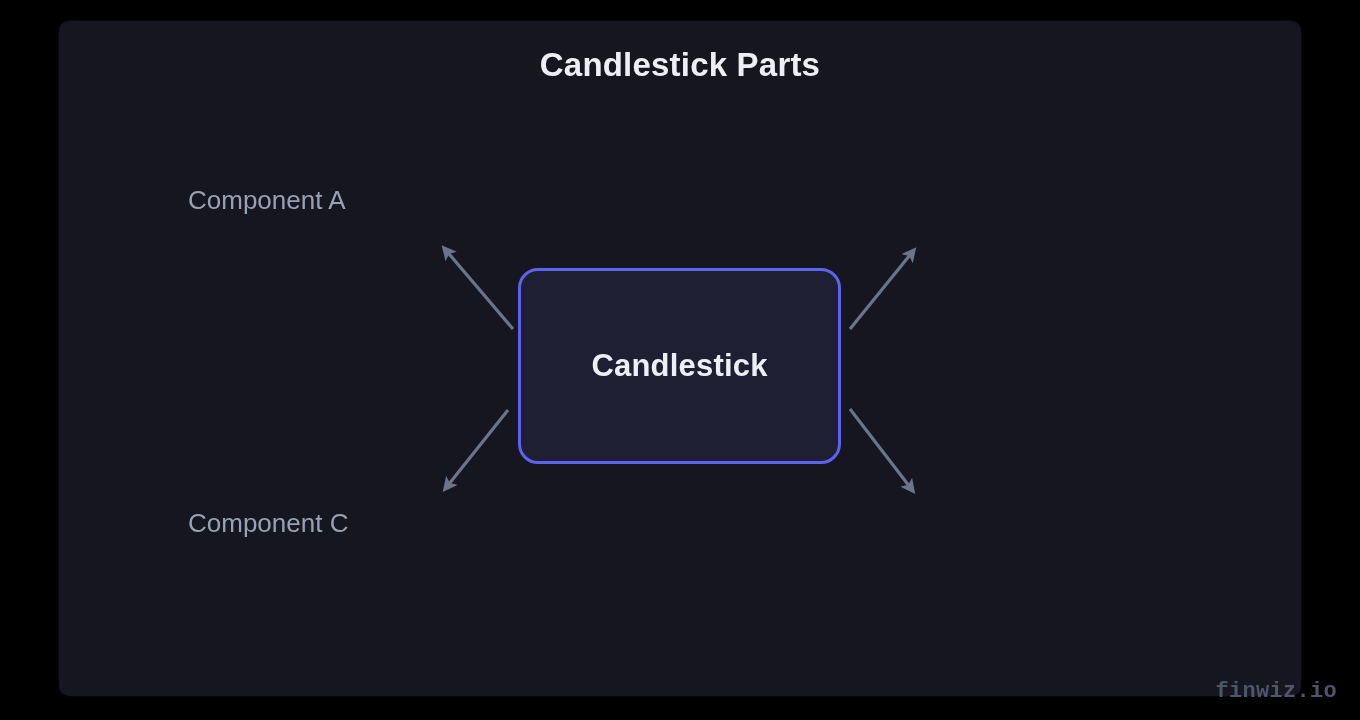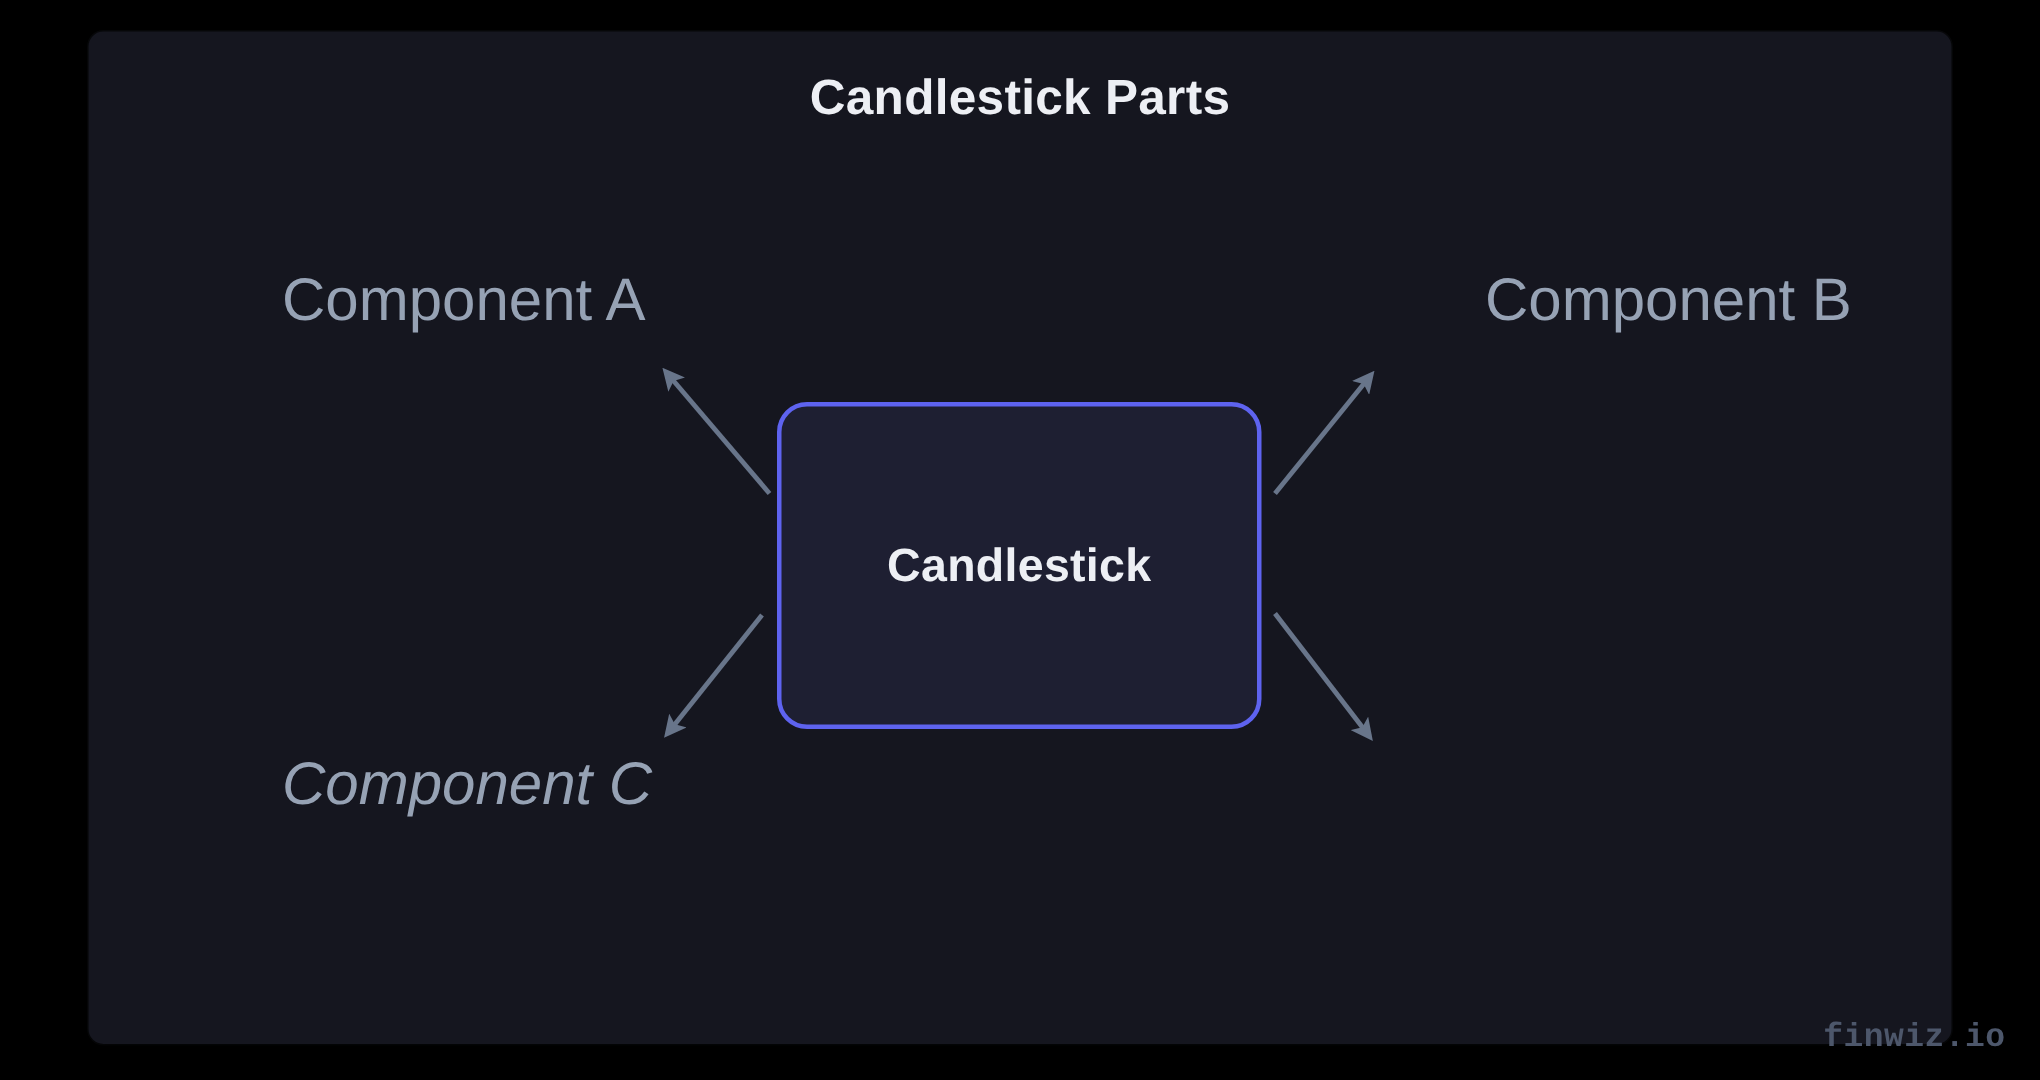--- a/index.html
+++ b/index.html
@@ -30,34 +30,34 @@
     position:absolute;
     left:0;right:0;top:25px;
     text-align:center;
     font-size:33px;
     font-weight:700;
     letter-spacing:0.2px;
     color:var(--title-text);
   }
   .component-label{
     position:absolute;
-    font-size:40px;
+    font-size:26px;
     font-weight:400;
     line-height:36px;
     color:var(--label-text);
     white-space:nowrap;
   }
   .component-a{left:129px;top:161px;}
   .component-b{left:931px;top:161px;}
-  .component-c{left:129px;top:484px;font-style:italic;}
+  .component-c{left:129px;top:484px;}
   .component-d{left:931px;top:484px;}
   .center-node{
     position:absolute;
     left:459px;top:247px;
-    width:323px;height:218px;
+    width:323px;height:196px;
     background:var(--node-fill);
     border:3.5px solid var(--node-border);
     border-radius:20px;
     display:flex;align-items:center;justify-content:center;
   }
   .center-node-label{
     font-size:31px;
     font-weight:700;
     letter-spacing:0.2px;
     color:var(--title-text);
@@ -98,21 +98,20 @@
       </marker>
     </defs>
     <line x1="454" y1="308" x2="385" y2="227" marker-end="url(#arrowhead)"></line>
     <line x1="791" y1="308" x2="855" y2="229" marker-end="url(#arrowhead)"></line>
     <line x1="449" y1="389" x2="386" y2="468" marker-end="url(#arrowhead)"></line>
     <line x1="791" y1="388" x2="854" y2="470" marker-end="url(#arrowhead)"></line>
   </svg>
 
   <div class="component-label component-a">Component A</div>
 
-  <div class="component-label component-b">Component B</div>
 
   <div class="component-label component-c">Component C</div>
 
 
   <div class="center-node">
     <span class="center-node-label">Candlestick</span>
   </div>
 
 </div>
 

